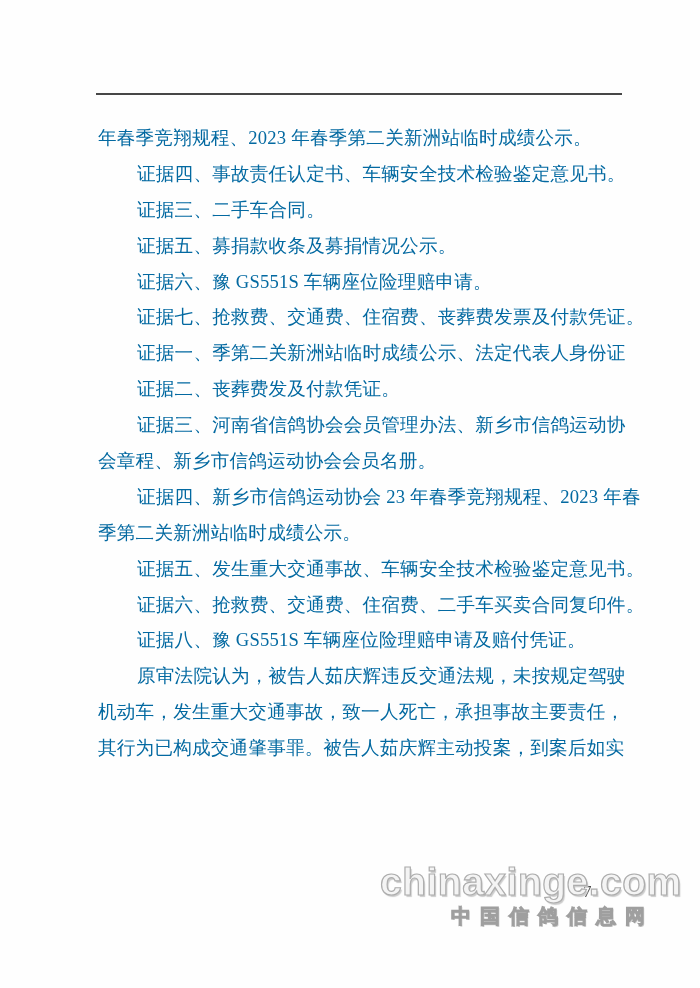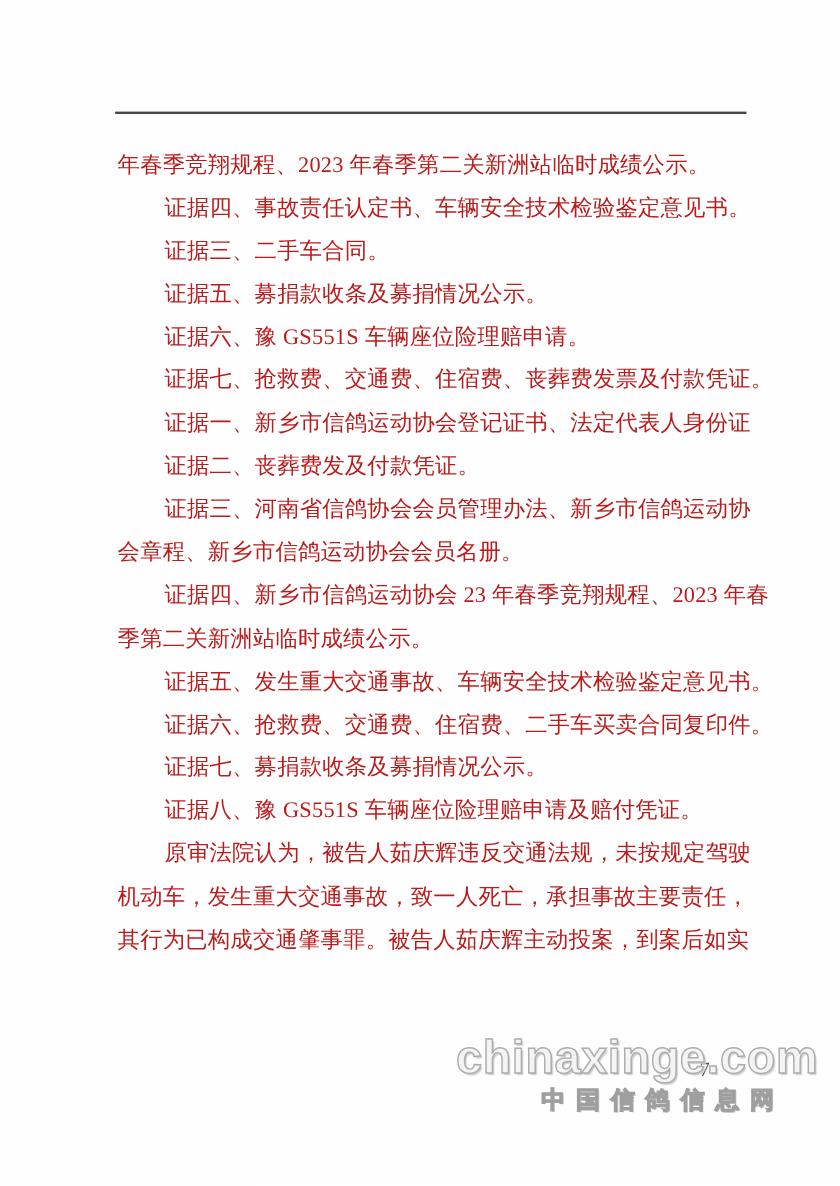--- a/index.html
+++ b/index.html
@@ -28,21 +28,21 @@
     left: 98px;
     top: 120px;
     width: 540px;
   }
   .doc-line {
     height: 35.9px;
     line-height: 35.9px;
     font-size: 18.6px;
     letter-spacing: 0.2px;
     white-space: nowrap;
-    color: #b91c1c;
+    color: #0369a1;
   }
   .doc-line.indent {
     padding-left: 39px;
   }
   .page-num {
     position: absolute;
     left: 583px;
     top: 882px;
     font-size: 17px;
     color: #4a4a4a;
@@ -88,29 +88,28 @@
 <div id="page">
   <div class="rule"></div>
 
   <div id="lines">
       <div class="doc-line">年春季竞翔规程、2023 年春季第二关新洲站临时成绩公示。</div>
       <div class="doc-line indent">证据四、事故责任认定书、车辆安全技术检验鉴定意见书。</div>
       <div class="doc-line indent">证据三、二手车合同。</div>
       <div class="doc-line indent">证据五、募捐款收条及募捐情况公示。</div>
       <div class="doc-line indent">证据六、豫 GS551S 车辆座位险理赔申请。</div>
       <div class="doc-line indent">证据七、抢救费、交通费、住宿费、丧葬费发票及付款凭证。</div>
-      <div class="doc-line indent">证据一、新乡市信鸽运动协会登记证书、法定代表人身份证</div>
+      <div class="doc-line indent">证据一、季第二关新洲站临时成绩公示、法定代表人身份证</div>
       <div class="doc-line indent">证据二、丧葬费发及付款凭证。</div>
       <div class="doc-line indent">证据三、河南省信鸽协会会员管理办法、新乡市信鸽运动协</div>
       <div class="doc-line">会章程、新乡市信鸽运动协会会员名册。</div>
       <div class="doc-line indent">证据四、新乡市信鸽运动协会 23 年春季竞翔规程、2023 年春</div>
       <div class="doc-line">季第二关新洲站临时成绩公示。</div>
       <div class="doc-line indent">证据五、发生重大交通事故、车辆安全技术检验鉴定意见书。</div>
       <div class="doc-line indent">证据六、抢救费、交通费、住宿费、二手车买卖合同复印件。</div>
-      <div class="doc-line indent">证据七、募捐款收条及募捐情况公示。</div>
       <div class="doc-line indent">证据八、豫 GS551S 车辆座位险理赔申请及赔付凭证。</div>
       <div class="doc-line indent">原审法院认为，被告人茹庆辉违反交通法规，未按规定驾驶</div>
       <div class="doc-line">机动车，发生重大交通事故，致一人死亡，承担事故主要责任，</div>
       <div class="doc-line">其行为已构成交通肇事罪。被告人茹庆辉主动投案，到案后如实</div>
     </div>
 
   <div class="page-num">7</div>
 
   <div class="wm">
     <div class="wm-en">chinaxinge.com</div>

